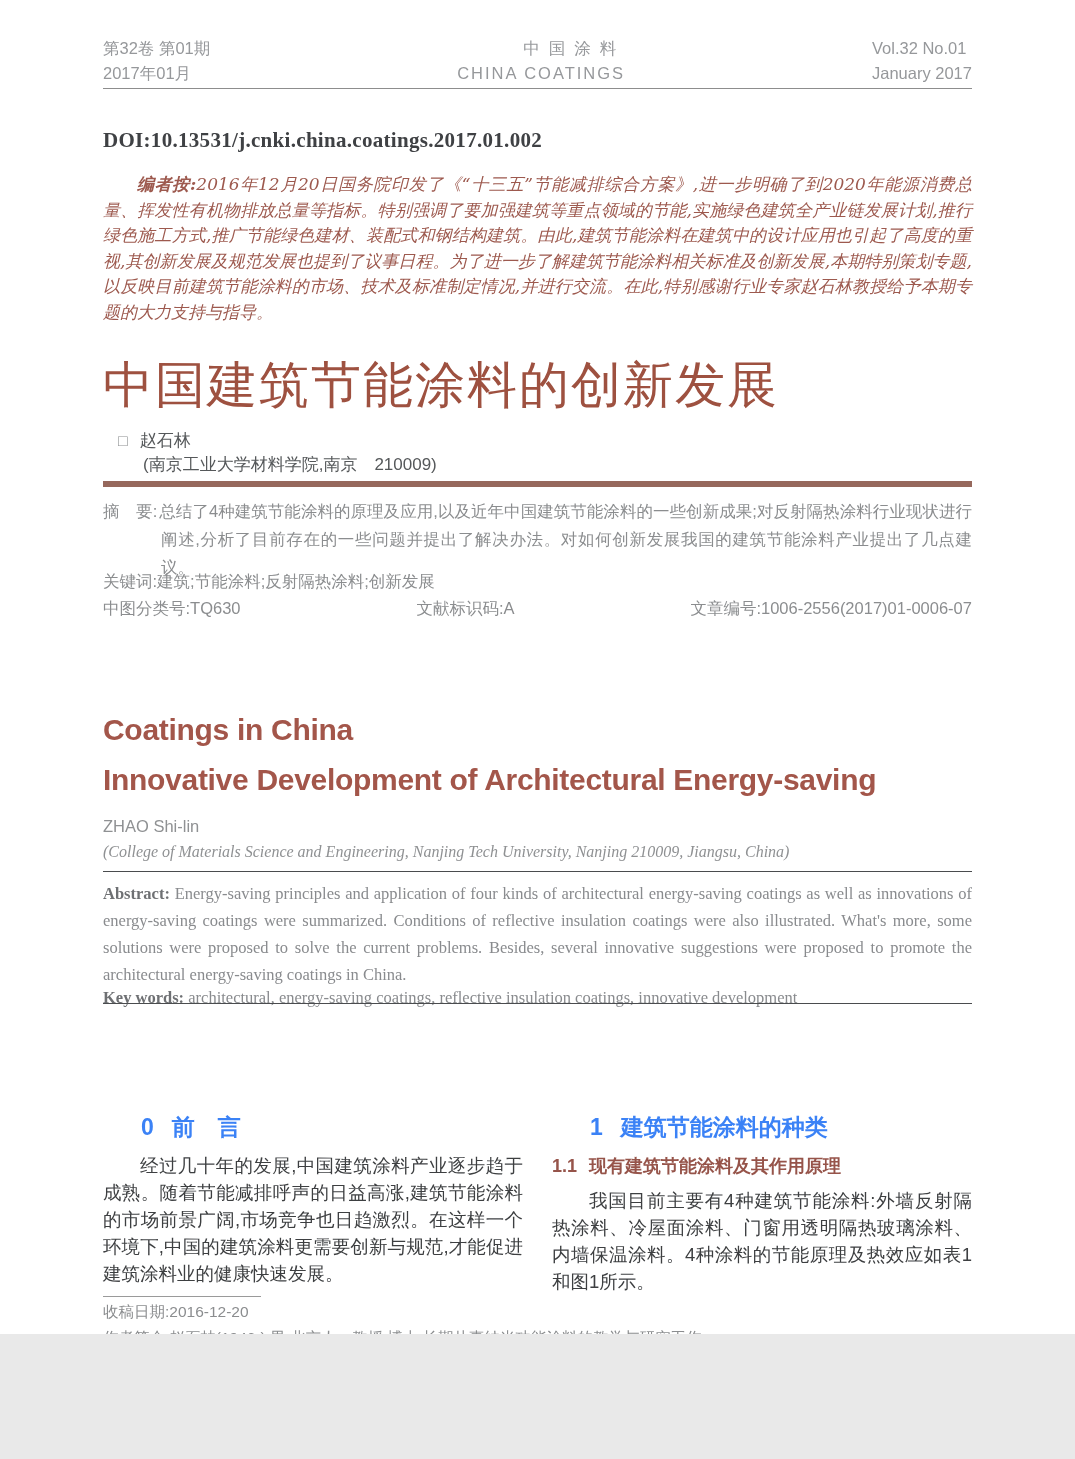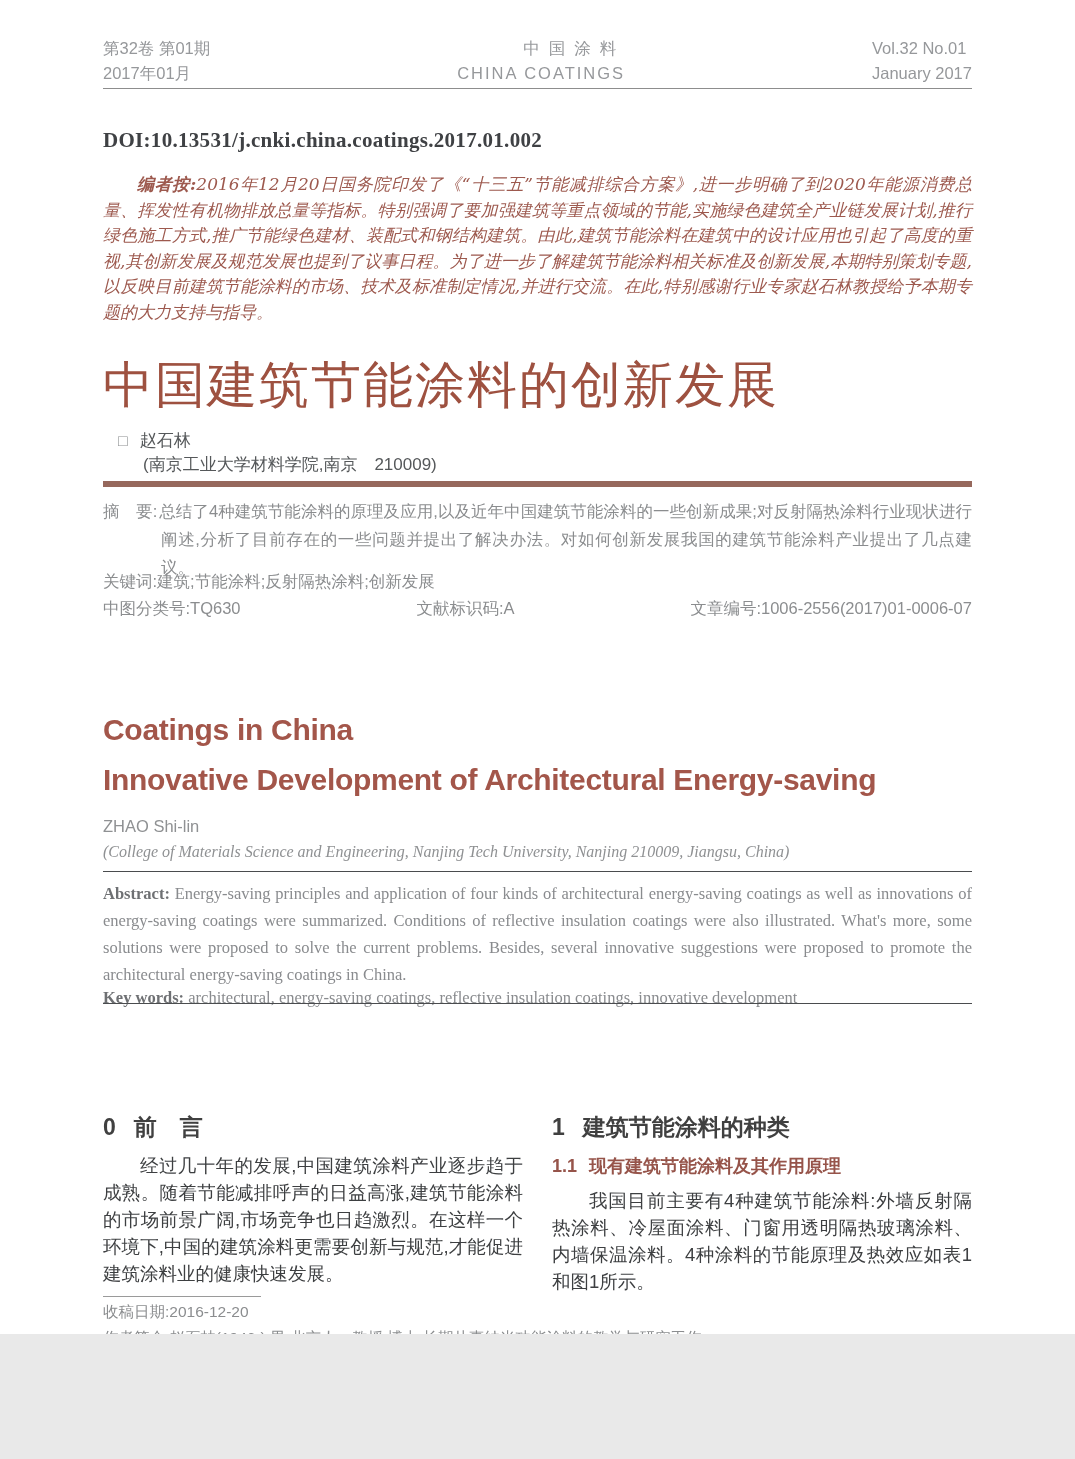--- a/index.html
+++ b/index.html
@@ -54,21 +54,21 @@
   .rule-thin-1 { top:871px; border-top:1.5px solid #4a4c4e; }
   .abstract-en { top:880px; color:#898b8e; font-family:"Liberation Serif", serif; font-size:16.5px;
                  line-height:27px; text-align:justify; }
   .abstract-en .lab, .keywords-en .lab { font-weight:bold; color:#6e7073; }
   .keywords-en { top:988px; color:#898b8e; font-family:"Liberation Serif", serif; font-size:16.5px; }
   .rule-thin-2 { top:1003px; border-top:1.5px solid #4a4c4e; }
 
   
   .columns { top:1112px; display:flex; gap:29px; }
   .col { flex:1; }
-  .sec-h1 { color:#404040; font-size:23px; font-weight:bold; }
+  .sec-h1 { color:#3b82f6; font-size:23px; font-weight:bold;margin-left:38px; }
   .sec-h1 .num { margin-right:18px; }
   .sec-h2 { color:#96544a; font-size:18px; font-weight:bold; margin-top:11px; }
   .sec-h2 .num { margin-right:12px; }
   .body-p { margin-top:9px; color:#3d3f41; font-size:18.5px; line-height:27px;
             text-align:justify; text-indent:2em; }
 
   
   .footnote-rule { top:1296px; width:158px; border-top:1.5px solid #9a9a9a; right:auto; }
   .fn-line1 { top:1302px; color:#8b8d8f; font-size:15.5px; }
   .fn-line2 { top:1328px; color:#8b8d8f; font-size:15.5px; }

